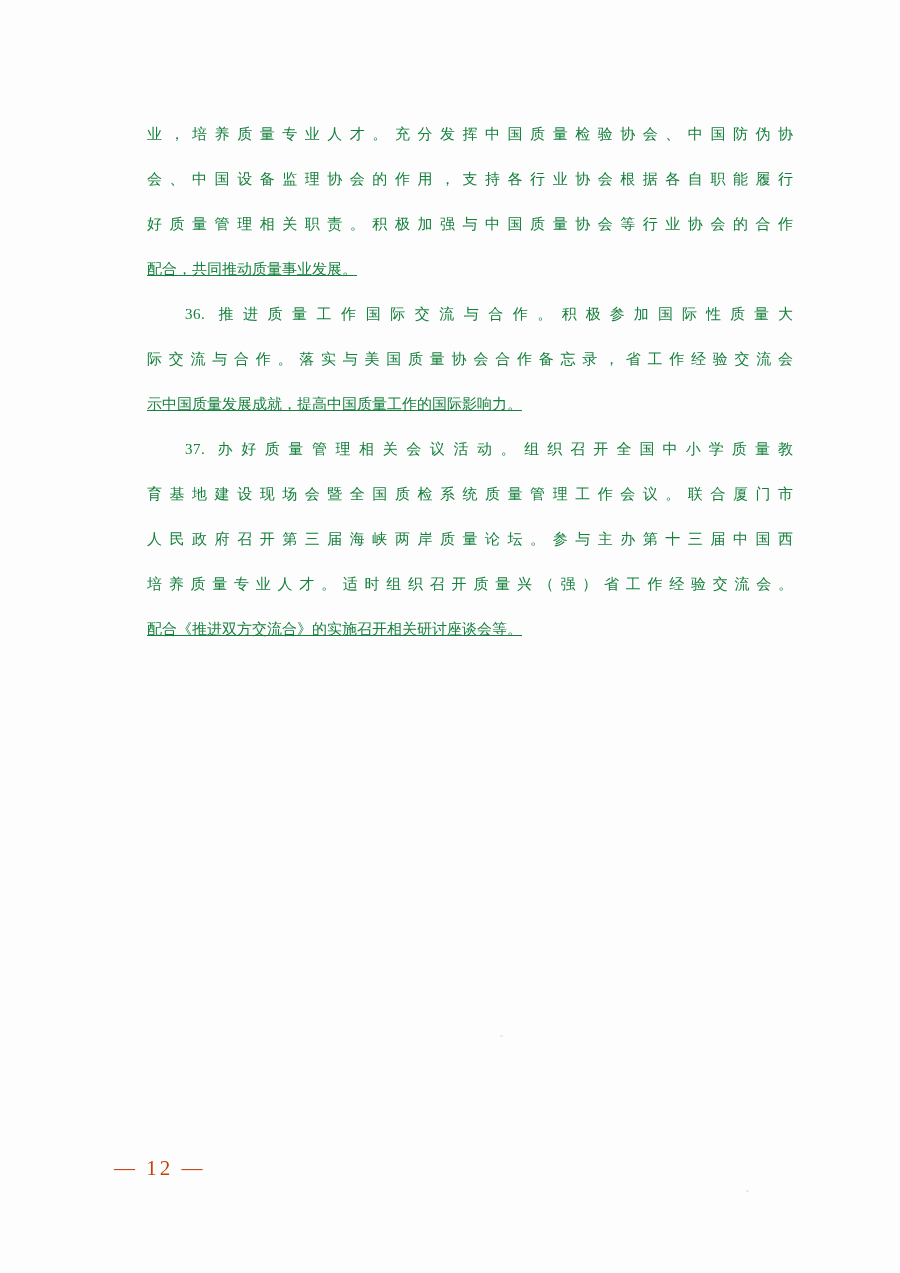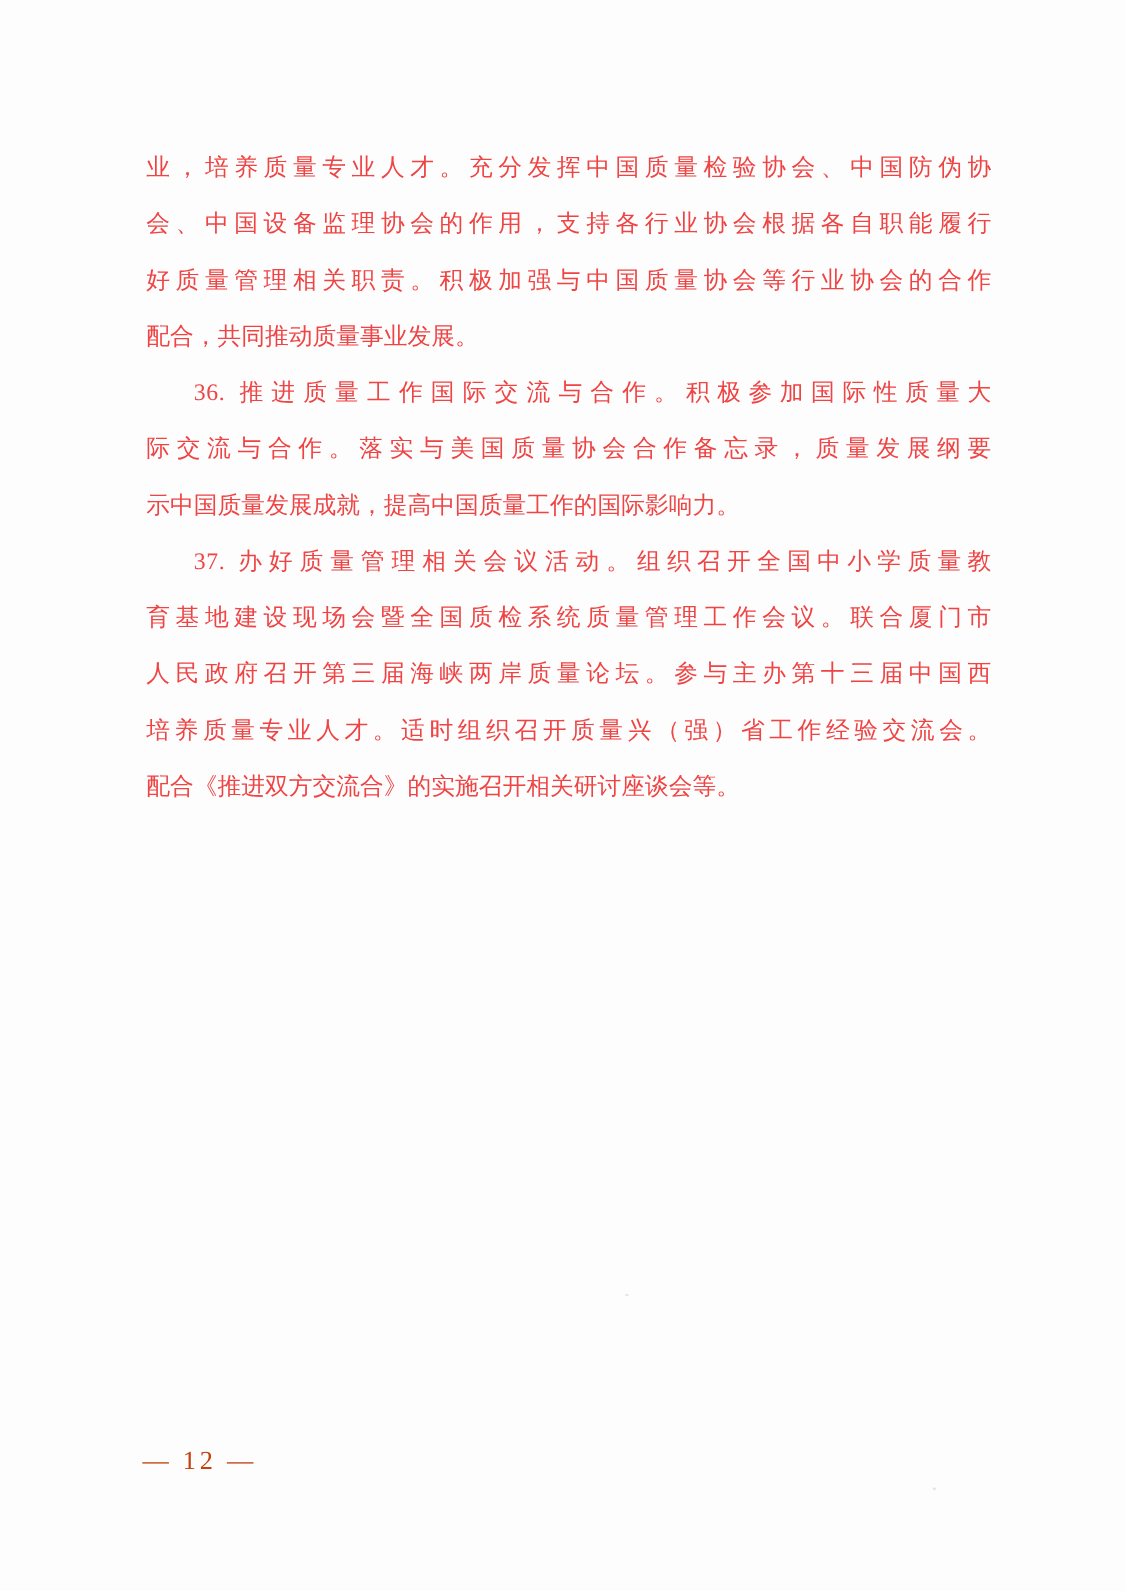--- a/index.html
+++ b/index.html
@@ -25,32 +25,34 @@
     left: 117px;
     top: 112px;
     width: 676px;
   }
   .para {
     margin: 0;
     padding: 0;
   }
   .line {
     display: block;
-    font-size: 19px;
+    font-size: 15px;
     line-height: 45px;
     height: 45px;
     white-space: normal;
     text-align: justify;
     text-align-last: justify;
     text-justify: inter-character;
-    color: #ef4444;
+    color: #15803d;
+    margin-left: 30px;
   }
   .line.last {
     text-align: right;
     text-align-last: left;
+    text-decoration: underline;
   }
   .line.indent {
     text-indent: 38px;
   }
   .lead {
     font-weight: normal;
     letter-spacing: 0.5px;
   }
   .page-number {
     position: absolute;
@@ -79,21 +81,21 @@
 
     <p class="para">
       <span class="line">业，培养质量专业人才。充分发挥中国质量检验协会、中国防伪协</span>
       <span class="line">会、中国设备监理协会的作用，支持各行业协会根据各自职能履行</span>
       <span class="line">好质量管理相关职责。积极加强与中国质量协会等行业协会的合作</span>
       <span class="line last">配合，共同推动质量事业发展。</span>
     </p>
 
     <p class="para">
       <span class="line indent"><b class="lead">36. 推进质量工作国际交流与合作。</b><span>积极参加国际性质量大</span></span>
-      <span class="line">际交流与合作。落实与美国质量协会合作备忘录，质量发展纲要</span>
+      <span class="line">际交流与合作。落实与美国质量协会合作备忘录，省工作经验交流会</span>
       <span class="line last">示中国质量发展成就，提高中国质量工作的国际影响力。</span>
     </p>
 
     <p class="para">
       <span class="line indent"><b class="lead">37. 办好质量管理相关会议活动。</b><span>组织召开全国中小学质量教</span></span>
       <span class="line">育基地建设现场会暨全国质检系统质量管理工作会议。联合厦门市</span>
       <span class="line">人民政府召开第三届海峡两岸质量论坛。参与主办第十三届中国西</span>
       <span class="line">培养质量专业人才。适时组织召开质量兴（强）省工作经验交流会。</span>
       <span class="line last">配合《推进双方交流合》的实施召开相关研讨座谈会等。</span>
     </p>

